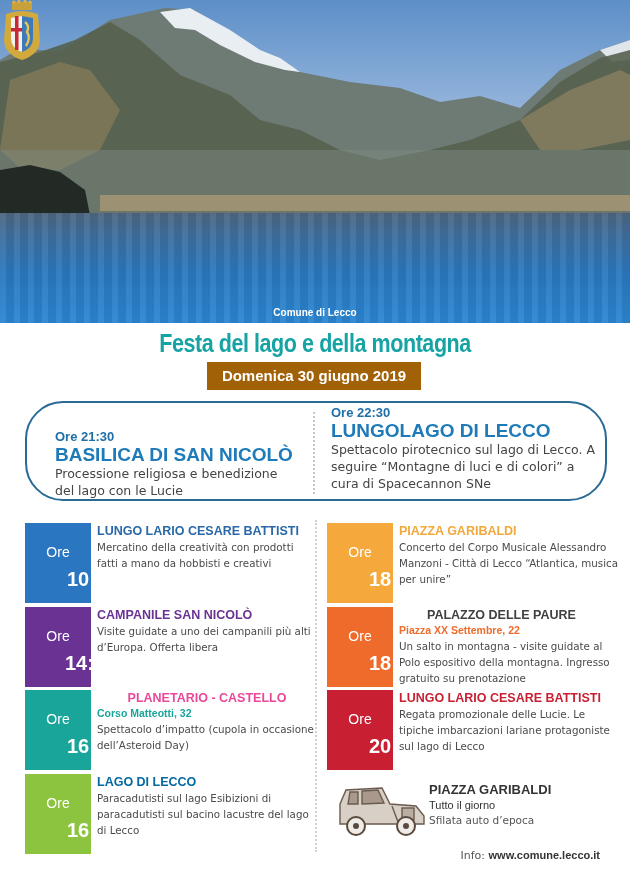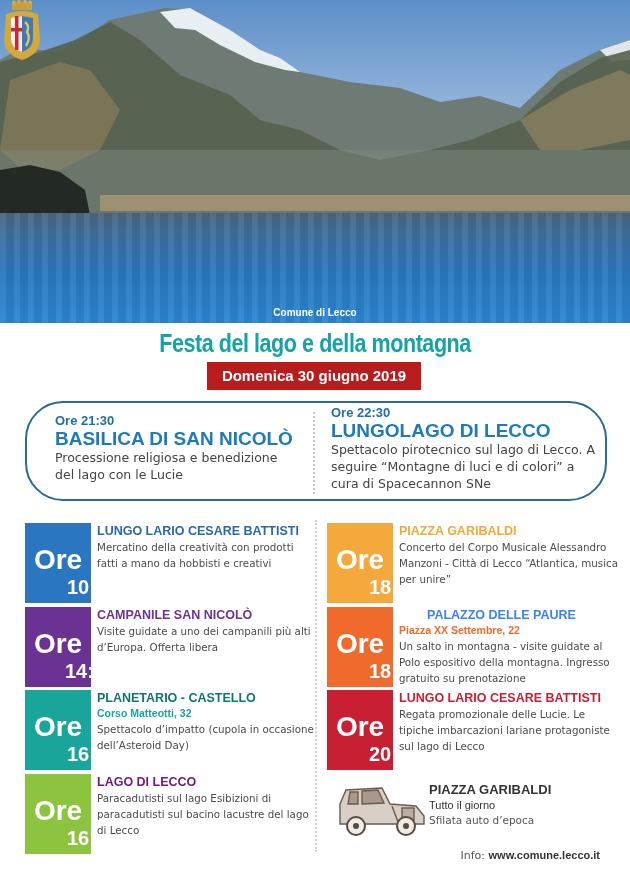--- a/index.html
+++ b/index.html
@@ -16,39 +16,39 @@
     background: repeating-linear-gradient(90deg, rgba(255,255,255,0.05) 0 6px, rgba(0,0,0,0.05) 6px 14px); }
   .crest { position: absolute; left: 293px; top: 246px; width: 44px; height: 62px; }
   .crest-label { position: absolute; left: 0; width: 630px; top: 307px; text-align: center;
     font-family: "Liberation Sans", sans-serif; font-weight: bold; font-size: 10px; color: #ffffff; }
 
   
   .title { position: absolute; left: 0; width: 630px; top: 329px; text-align: center;
     font-family: "Liberation Sans", sans-serif; font-weight: bold; font-size: 25px;
     letter-spacing: -0.5px; color: #16a3a4; transform: scaleX(0.86); transform-origin: 315px 0; }
   .date-badge { position: absolute; left: 207px; top: 362px; width: 214px; height: 28px;
-    background: #b91c1c; color: #fff; text-align: center; line-height: 28px;
+    background: #a16207; color: #fff; text-align: center; line-height: 28px;
     font-family: "Liberation Sans", sans-serif; font-size: 15px; font-weight: bold; }
 
   
   .main-box { position: absolute; left: 25px; top: 401px; width: 582px; height: 100px;
     border: 2px solid #2a6b96; border-radius: 38px; background: #fff; }
   .main-divider { position: absolute; left: 313px; top: 412px; height: 82px;
     border-left: 2px dotted #c7c7c7; }
   .main-ev { position: absolute; }
   .main-ev .time { font-family: "Liberation Sans", sans-serif; font-weight: bold; font-size: 13px; color: #1e6ea8; }
   .main-ev .place { font-family: "Liberation Sans", sans-serif; font-weight: bold; font-size: 19px; color: #1e7ab8; line-height: 21px; white-space: nowrap; }
   .main-ev .desc { font-size: 12.5px; color: #444; line-height: 17px; }
 
   
   .col-divider { position: absolute; left: 315px; top: 520px; height: 332px; border-left: 2px dotted #cfcfcf; }
   .ev { position: absolute; width: 290px; height: 80px; }
   .ev .badge { position: absolute; left: 0; top: 0; width: 66px; height: 80px; color: #fff;
     font-family: "Liberation Sans", sans-serif; text-align: center; }
-  .ev .badge .l1 { display: block; font-size: 28px; font-weight: bold; margin-top: 24px; line-height: 26px; }
+  .ev .badge .l1 { display: block; font-size: 14px; font-weight: normal; margin-top: 16px; line-height: 26px; }
   .ev .badge .l2 { display: block; font-size: 20px; font-weight: bold; line-height: 28px; padding-left: 40px; }
   .ev .text { position: absolute; left: 72px; top: 0; width: 220px; }
   .ev .place { font-family: "Liberation Sans", sans-serif; font-weight: bold; font-size: 12.5px; line-height: 16px; white-space: nowrap; }
   .ev .sub { font-family: "Liberation Sans", sans-serif; font-weight: bold; font-size: 10.5px; line-height: 15px; }
   .ev .desc { font-size: 10.3px; line-height: 16px; color: #4a4a4a; }
 
   .car { position: absolute; left: 334px; top: 782px; width: 96px; height: 58px; }
   .car-text { position: absolute; left: 429px; top: 782px; }
   .car-text .place { font-family: "Liberation Sans", sans-serif; font-weight: bold; font-size: 13px; color: #333; }
   .car-text .sub { font-family: "Liberation Sans", sans-serif; font-weight: normal; font-size: 11px; color: #333; line-height: 17px; }
@@ -94,21 +94,21 @@
   </svg>
   <div class="crest-label">Comune di Lecco</div>
 </div>
 
 <div class="title">Festa del lago e della montagna</div>
 <div class="date-badge">Domenica 30 giugno 2019</div>
 
 <div class="main-box"></div>
 <div class="main-divider"></div>
 
-<div class="main-ev" style="left:55px; top:413px; width:245px;">
+<div class="main-ev" style="left:55px; top:429px; width:245px;">
   <div class="time">Ore 21:30</div>
   <div class="place">BASILICA DI SAN NICOLÒ</div>
   <div class="desc">Processione religiosa e benedizione del lago con le Lucie</div>
 </div>
 <div class="main-ev" style="left:331px; top:405px; width:270px;">
   <div class="time">Ore 22:30</div>
   <div class="place">LUNGOLAGO DI LECCO</div>
   <div class="desc">Spettacolo pirotecnico sul lago di Lecco. A seguire “Montagne di luci e di colori” a cura di Spacecannon SNe</div>
 </div>
 
@@ -135,33 +135,33 @@
     <div class="desc">Visite guidate a uno dei campanili più alti d’Europa. Offerta libera</div>
   </div>
 </div>
 
 <div class="ev" style="left:25px; top:690px;">
   <div class="badge" style="background:#1aa59b;">
     <span class="l1">Ore</span>
     <span class="l2">16</span>
   </div>
   <div class="text">
-    <div class="place" style="color:#0f766e;">PLANETARIO - CASTELLO</div>
+    <div class="place" style="color:#ec4899;text-align:center;">PLANETARIO - CASTELLO</div>
     <div class="sub" style="color:#1aa59b;">Corso Matteotti, 32</div>
     <div class="desc">Spettacolo d’impatto (cupola in occasione dell’Asteroid Day)</div>
   </div>
 </div>
 
 <div class="ev" style="left:25px; top:774px;">
   <div class="badge" style="background:#8cc43f;">
     <span class="l1">Ore</span>
     <span class="l2">16</span>
   </div>
   <div class="text">
-    <div class="place" style="color:#701a75;">LAGO DI LECCO</div>
+    <div class="place" style="color:#0369a1;">LAGO DI LECCO</div>
     <div class="desc">Paracadutisti sul lago Esibizioni di paracadutisti sul bacino lacustre del lago di Lecco</div>
   </div>
 </div>
 
 <div class="ev" style="left:327px; top:523px;">
   <div class="badge" style="background:#f5a93c;">
     <span class="l1">Ore</span>
     <span class="l2">18</span>
   </div>
   <div class="text">
@@ -169,21 +169,21 @@
     <div class="desc">Concerto del Corpo Musicale Alessandro Manzoni - Città di Lecco “Atlantica, musica per unire”</div>
   </div>
 </div>
 
 <div class="ev" style="left:327px; top:607px;">
   <div class="badge" style="background:#ee6b2c;">
     <span class="l1">Ore</span>
     <span class="l2">18</span>
   </div>
   <div class="text">
-    <div class="place" style="color:#3b82f6;padding-left:28px;">PALAZZO DELLE PAURE</div>
+    <div class="place" style="color:#404040;padding-left:28px;">PALAZZO DELLE PAURE</div>
     <div class="sub" style="color:#ee6b2c;">Piazza XX Settembre, 22</div>
     <div class="desc">Un salto in montagna - visite guidate al Polo espositivo della montagna. Ingresso gratuito su prenotazione</div>
   </div>
 </div>
 
 <div class="ev" style="left:327px; top:690px;">
   <div class="badge" style="background:#c81f33;">
     <span class="l1">Ore</span>
     <span class="l2">20</span>
   </div>

